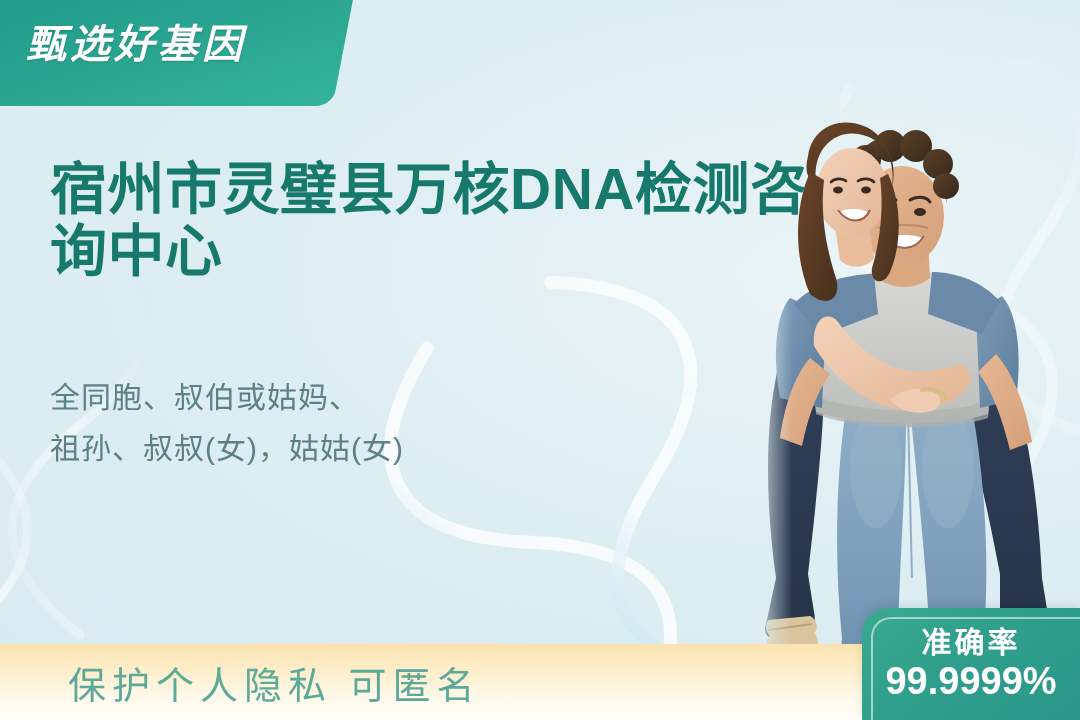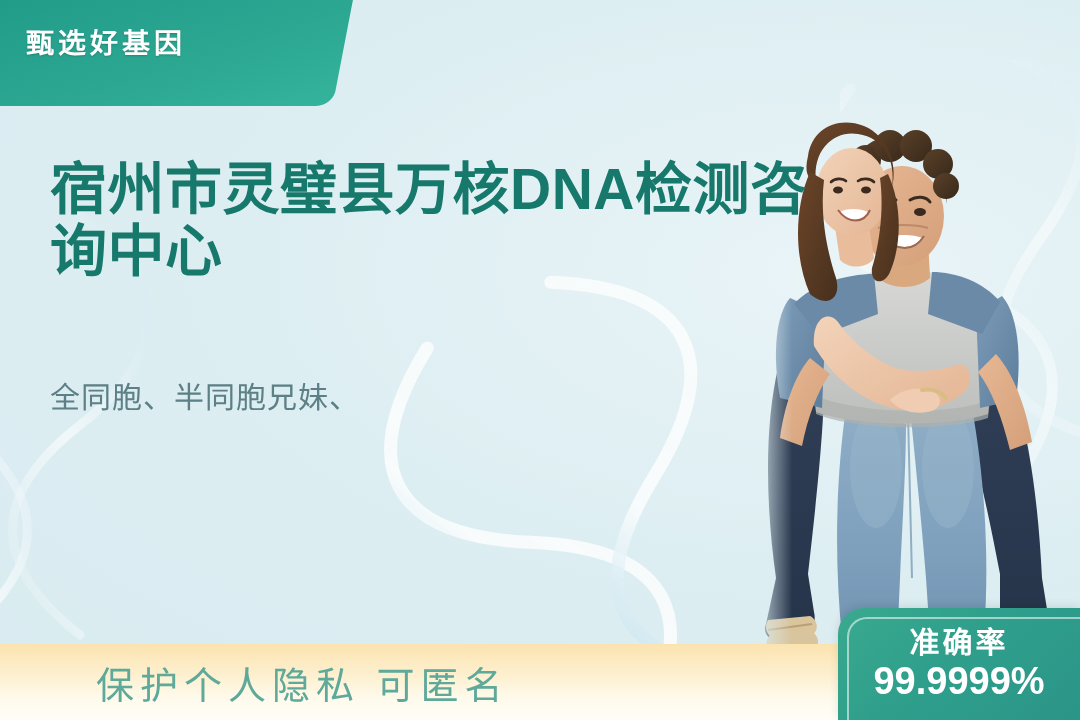--- a/index.html
+++ b/index.html
@@ -30,22 +30,23 @@
   .photo svg{display:block;width:100%;height:100%;}
 
   
   .brand{
     position:absolute;left:-20px;top:-16px;width:382px;height:124px;
   }
   .brand svg{position:absolute;inset:0;width:100%;height:100%;}
   .brand-label{
     position:absolute;left:46px;top:22px;width:290px;height:70px;
     display:flex;align-items:center;
-    color:#ffffff;font-size:28px;font-weight:700;letter-spacing:4px;
+    color:#ffffff;font-size:40px;font-weight:700;letter-spacing:4px;
     font-family:"DejaVu Serif","Liberation Serif",serif;
+    font-style:italic;
     text-shadow:0 1px 2px rgba(0,0,0,.18);
     white-space:nowrap;
   }
 
   
   .headline{
     position:absolute;left:50px;top:158px;width:770px;
     color:#17786c;font-size:57px;font-weight:700;line-height:62px;
     letter-spacing:.5px;
   }
@@ -59,32 +60,33 @@
   .bodytext div{white-space:nowrap;}
 
   
   .footer{
     position:absolute;left:0;bottom:0;width:1080px;height:76px;
     background:linear-gradient(to bottom,#fbe3b0 0%,#fdefcd 38%,#fefaec 72%,#fffdf7 100%);
   }
   .footer-text{
     position:absolute;left:0;bottom:0;width:1080px;height:76px;
     display:flex;align-items:center;
-    padding-left:96px;box-sizing:border-box;
+    padding-left:68px;box-sizing:border-box;
     color:#5fa99a;font-size:38px;font-weight:300;letter-spacing:6px;
     white-space:nowrap;
   }
 
   
   .badge{
-    position:absolute;right:0;bottom:0;width:242px;height:112px;
+    position:absolute;right:0;bottom:0;width:210px;height:112px;
     background:linear-gradient(140deg,#3aa98f 0%,#2f9f8c 45%,#2b9588 100%);
     border-top-left-radius:26px;
     box-shadow:0 -2px 10px rgba(0,0,0,.10);
     overflow:hidden;
+    padding-left:8px;
   }
   .badge:before{
     content:"";position:absolute;left:9px;top:9px;right:-30px;bottom:-30px;
     border-top:2px solid rgba(255,255,255,.55);
     border-left:2px solid rgba(255,255,255,.55);
     border-top-left-radius:20px;
   }
   .badge-title{
     position:absolute;left:0;right:0;top:10px;text-align:center;
     color:#ffffff;font-size:30px;font-weight:700;letter-spacing:3px;
@@ -313,21 +315,22 @@
         </linearGradient>
       </defs>
       <path d="M0 0 H376 L356 104 A20 20 0 0 1 336 122 H0 Z" fill="url(#bg1)"></path>
     </svg>
     <div class="brand-label">甄选好基因</div>
   </div>
 
   <div class="headline">宿州市灵璧县万核DNA检测咨询中心</div>
 
   <div class="bodytext">
-    <div>全同胞、半同胞兄妹、</div>
+    <div>全同胞、叔伯或姑妈、</div>
+    <div>祖孙、叔叔(女)，姑姑(女)</div>
   </div>
 
   <div class="footer"></div>
   <div class="footer-text">保护个人隐私 可匿名</div>
 
   <div class="badge">
     <div class="badge-title">准确率</div>
     <div class="badge-value">99.9999%</div>
   </div>
 

